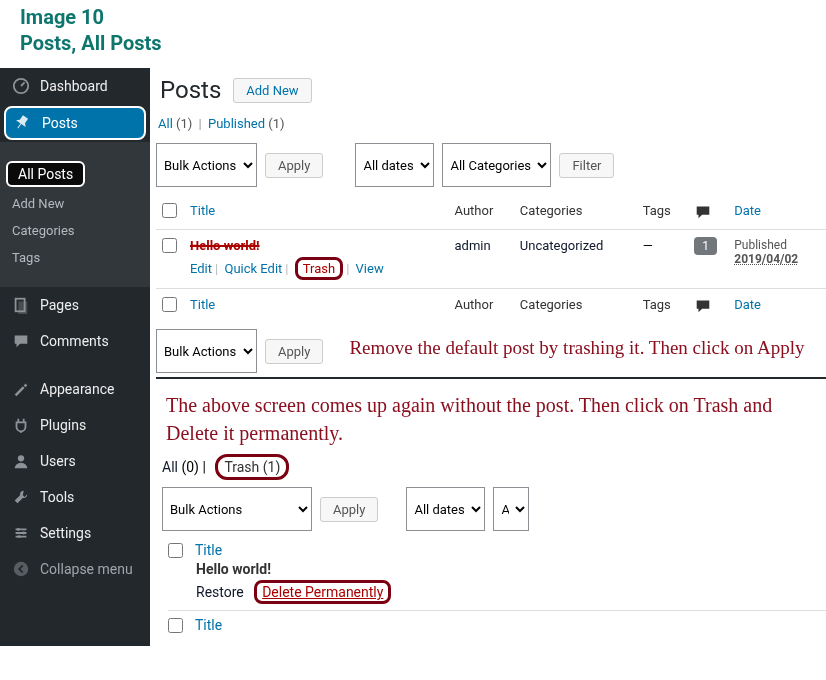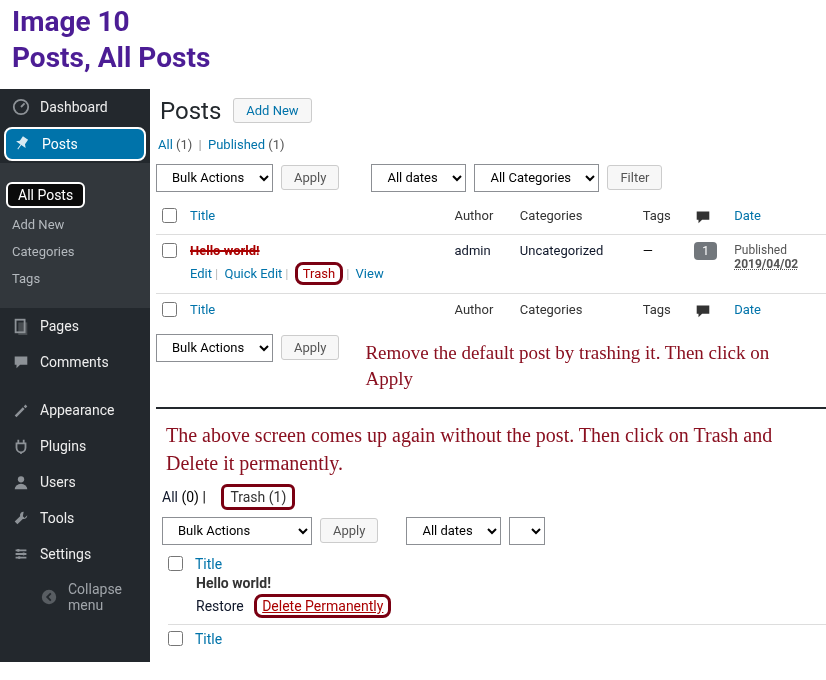--- a/index.html
+++ b/index.html
@@ -1,17 +1,17 @@
 <!DOCTYPE html>
 <html><head>
 <meta charset="utf-8">
 <style>
   * { box-sizing: border-box; margin: 0; padding: 0; font-family: -apple-system, "Segoe UI", Roboto, sans-serif; }
   body { width: 826px; background: #fff; }
-  .doc-title { color: #4c1d95; font-family: Georgia, serif; font-size: 28px; font-weight: bold; padding: 4px 4px 12px 12px; line-height: 1.3; }
+  .doc-title { color: #0f766e; font-family: Georgia, serif; font-size: 20px; font-weight: bold; padding: 4px 4px 12px 20px; line-height: 1.3; }
   .app { display: flex; }
   .sidebar { width: 150px; background: #23282d; color: #ccc; font-size: 14px; padding-bottom: 40px; }
   .sb-item { display: flex; align-items: center; gap: 10px; padding: 9px 12px; color: #eee; cursor: pointer; }
   .sb-item .ic { width: 18px; height: 18px; display: inline-flex; align-items: center; justify-content: center; opacity: .85; fill: currentColor; color: #a0a5aa; }
   .sb-item.active { background: #0073aa; color: #fff; position: relative; }
   .sb-item.active .ic { color: #fff; }
   .sb-item.active::after { content: ""; position: absolute; right: -10px; top: 50%; transform: translateY(-50%); border: 10px solid transparent; border-left-color: #0073aa; }
   .sb-highlight { border: 2px solid #fff; border-radius: 8px; margin: 2px 4px; padding: 6px 8px; display: flex; align-items: center; gap: 10px; }
   .sb-sub { background: #32373c; padding: 16px 0; }
   .sb-sub .sub-item { padding: 6px 12px; color: #b4b9be; font-size: 13px; cursor: pointer; }
@@ -20,21 +20,21 @@
   .main { flex: 1; padding: 0 0 10px 6px; position: relative; }
   .page-h { display: flex; align-items: center; gap: 12px; padding: 8px 0 10px 4px; }
   .page-h h1 { font-size: 24px; font-weight: 400; color: #23282d; }
   .btn { background: #f7f7f7; border: 1px solid #ccc; color: #555; padding: 4px 12px; font-size: 13px; cursor: pointer; border-radius: 3px; }
   .btn.primary { color: #0073aa; }
   .status-links { font-size: 13px; padding: 2px 0 8px 2px; }
   .status-links a { color: #0073aa; text-decoration: none; }
   .status-links .cnt { color: #555; }
   .status-links .sep { color: #999; padding: 0 3px; }
   .bar { display: flex; align-items: center; gap: 8px; padding: 4px 0 8px 0; }
-  select { border: 1px solid #8c8f94; background: #fff; padding: 3px 11px; font-size: 13px; height: 28px; }
+  select { border: 1px solid #8c8f94; background: #fff; padding: 3px 3px; font-size: 13px; height: 44px; }
   table.posts { width: 100%; border-collapse: collapse; font-size: 13px; }
   table.posts th, table.posts td { text-align: left; padding: 8px 6px; vertical-align: top; }
   table.posts thead th { border-bottom: 1px solid #ddd; color: #0073aa; font-weight: 400; }
   table.posts thead th.plain { color: #333; }
   table.posts tfoot th { border-top: 1px solid #ddd; color: #0073aa; font-weight: 400; }
   table.posts tfoot th.plain { color: #333; }
   .cb { width: 28px; }
   .cb input { width: 15px; height: 15px; }
   .strike { color: #a00; text-decoration: line-through; text-decoration-color: #a00; text-decoration-thickness: 2px; font-weight: bold; }
   .row-actions { font-size: 13px; padding-top: 4px; }
@@ -45,21 +45,21 @@
   .badge { background: #72777c; color: #fff; border-radius: 4px; padding: 2px 8px; font-size: 12px; }
   .comment-ic { color: #333; }
   .date-col { font-size: 12px; color: #555; }
   .date-col .d { text-decoration: underline dotted; font-weight: bold; }
   .ann { font-family: Georgia, "Times New Roman", serif; color: #8a1020; font-size: 19px; line-height: 1.4; padding: 6px 6px 10px 10px; }
   .ann.big { font-size: 20px; }
   .hr { border: none; border-top: 2px solid #23282d; margin: 4px 0 6px 0; }
   .wp-link { color: #0f172a; text-decoration: none; }
   .trash-panel { padding-left: 6px; }
   .trash-status { font-size: 14px; padding: 2px 0 8px 0; }
-  .trash-status .tb { border: 3px solid #7a0012; border-radius: 6px; padding: 2px 6px; margin-left: 12px; color: #333; }
+  .trash-status .tb { border: 3px solid #7a0012; border-radius: 12px; padding: 2px 6px; margin-left: 6px; color: #333; }
   .tlist { font-size: 14px; padding-left: 6px; }
   .tlist .row { display: flex; align-items: center; gap: 12px; padding: 3px 0; }
   .tlist .row .cbx { width: 15px; height: 15px; }
   .tlist .title-link { color: #0073aa; }
   svg { display: block; }
 </style>
 </head>
 <body>
 
 <div class="doc-title">
@@ -161,21 +161,21 @@
           <svg viewBox="0 0 20 20" width="18" height="18">
             <path d="M4 6 h12 M4 10 h12 M4 14 h12" stroke="currentColor" stroke-width="2"></path>
             <circle cx="7" cy="6" r="1.6" fill="currentColor"></circle>
             <circle cx="13" cy="10" r="1.6" fill="currentColor"></circle>
             <circle cx="8" cy="14" r="1.6" fill="currentColor"></circle>
           </svg>
         </span>
       <span>Settings</span>
     </div>
 
-    <div class="sb-item" style="color:#a0a5aa;margin-left:28px;">
+    <div class="sb-item" style="color:#a0a5aa;">
       <span class="ic">
           <svg viewBox="0 0 20 20" width="18" height="18">
             <circle cx="10" cy="10" r="8" fill="currentColor" opacity="0.5"></circle>
             <path d="M12 6 L8 10 L12 14" fill="none" stroke="#23282d" stroke-width="2"></path>
           </svg>
         </span>
       <span>Collapse menu</span>
     </div>
   </div>
 

